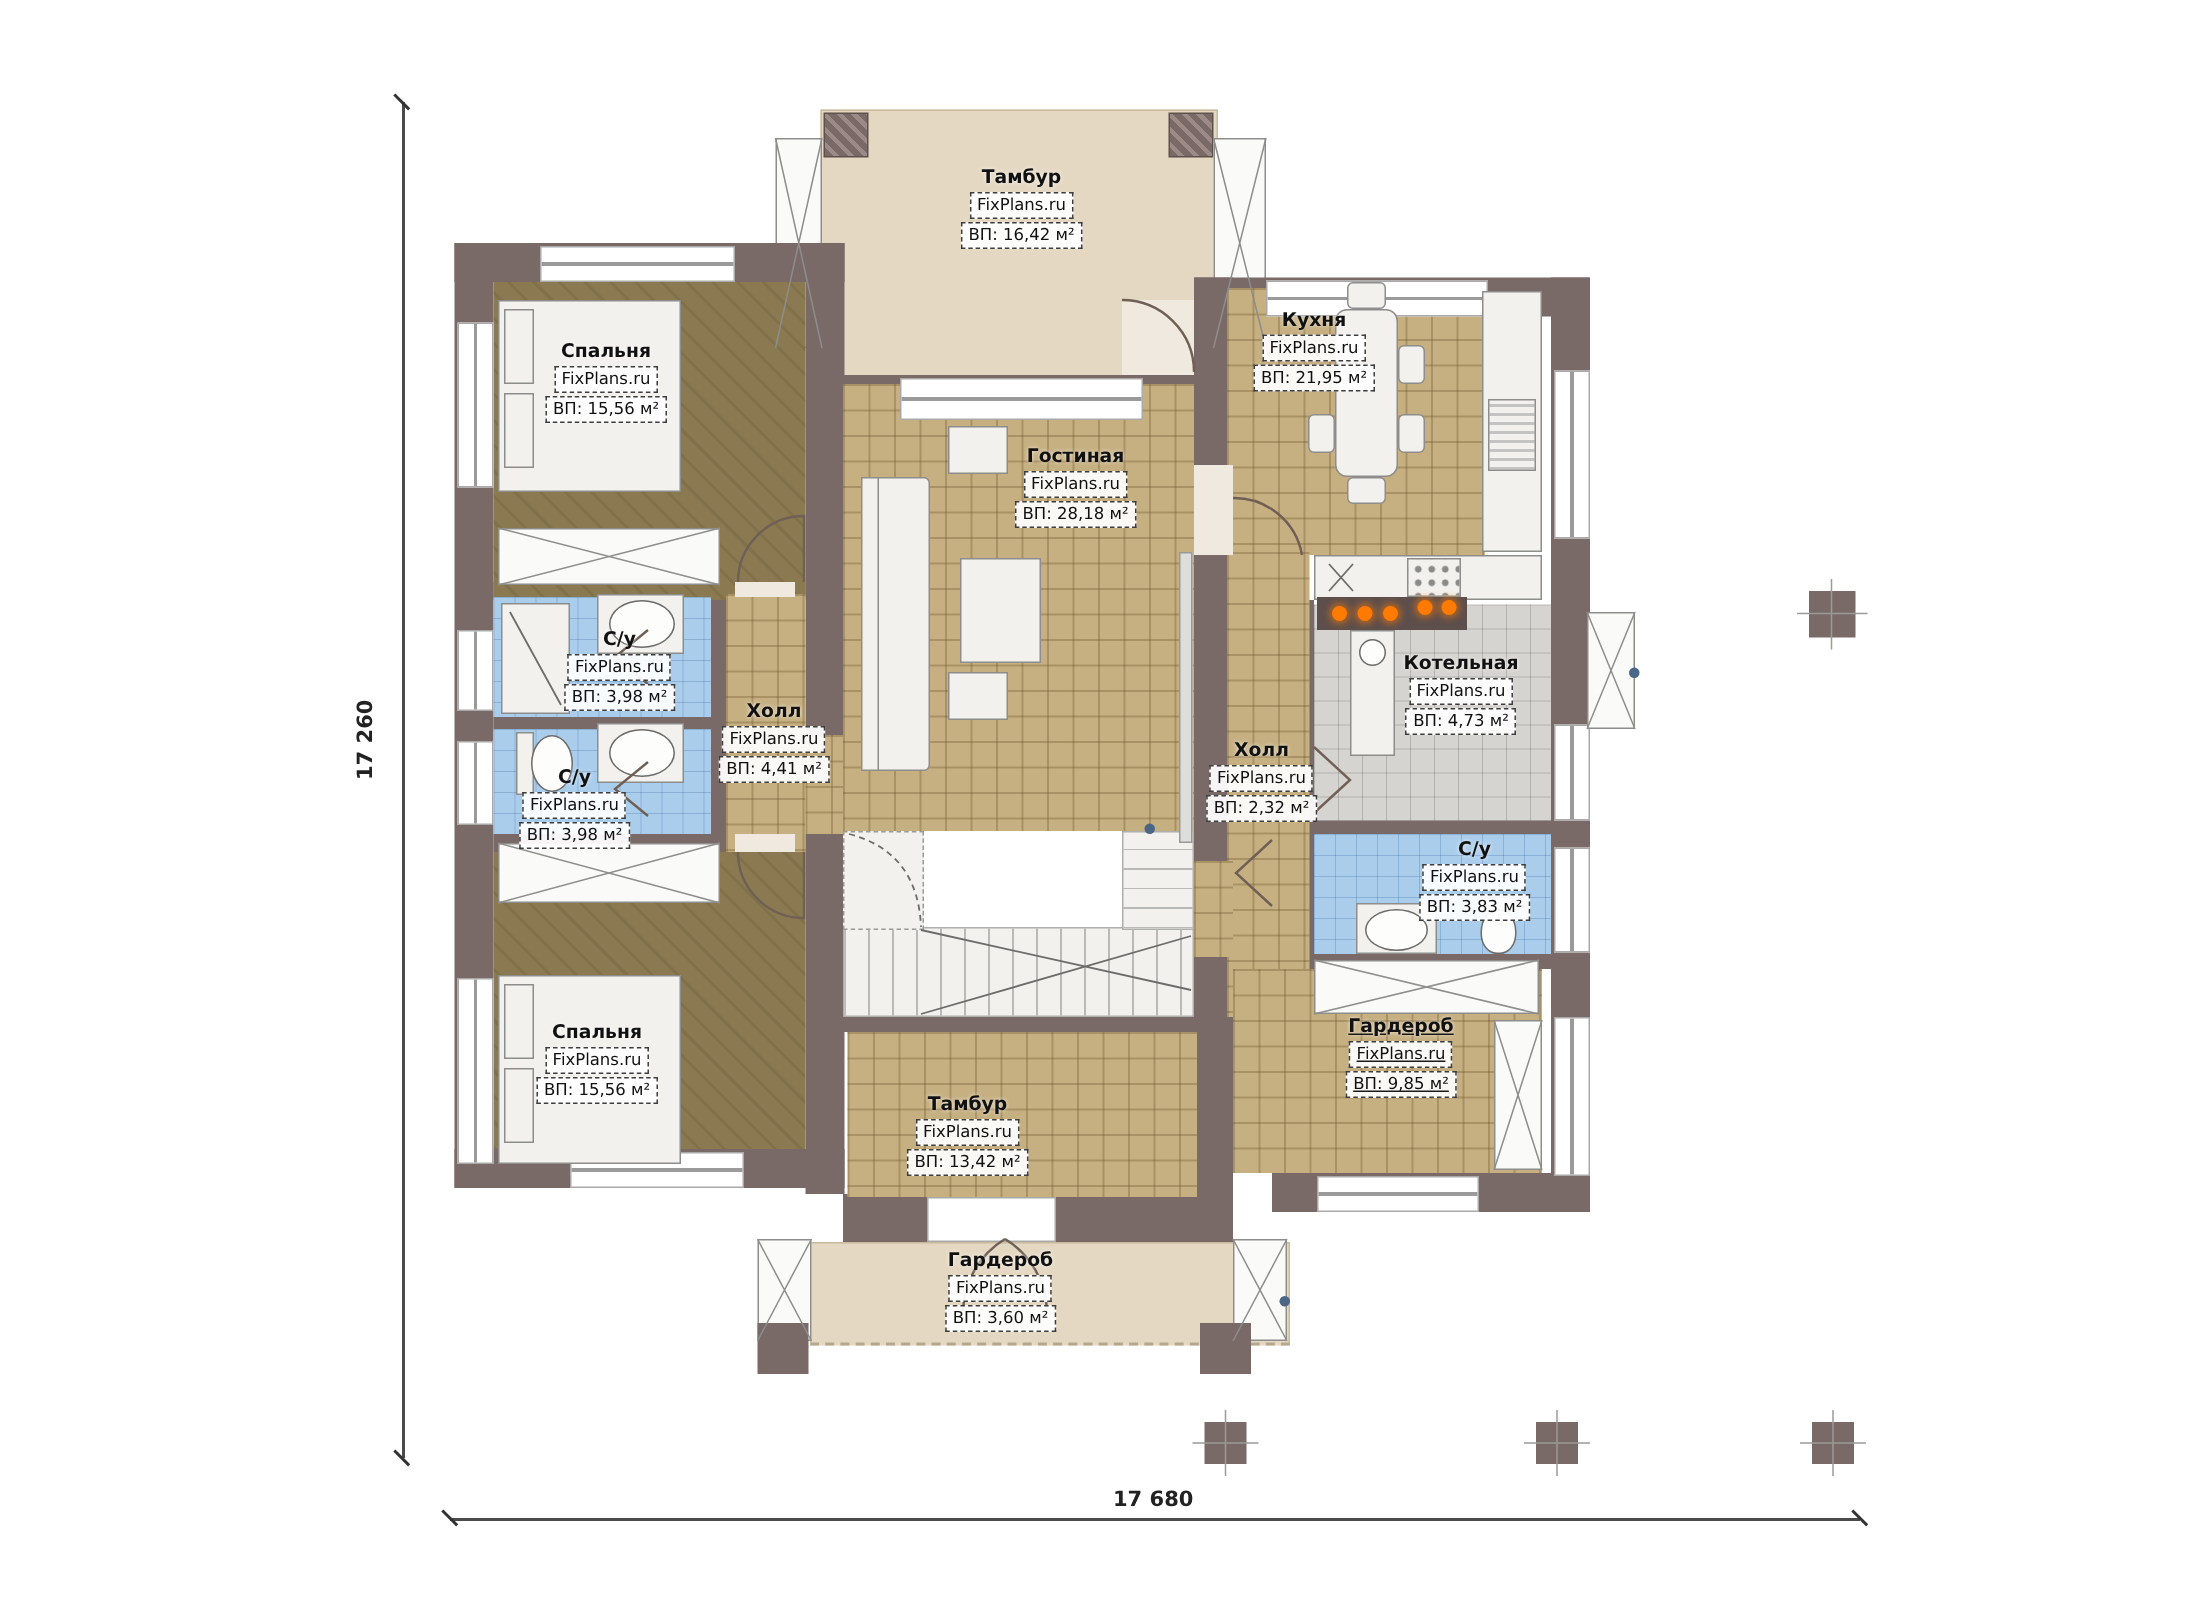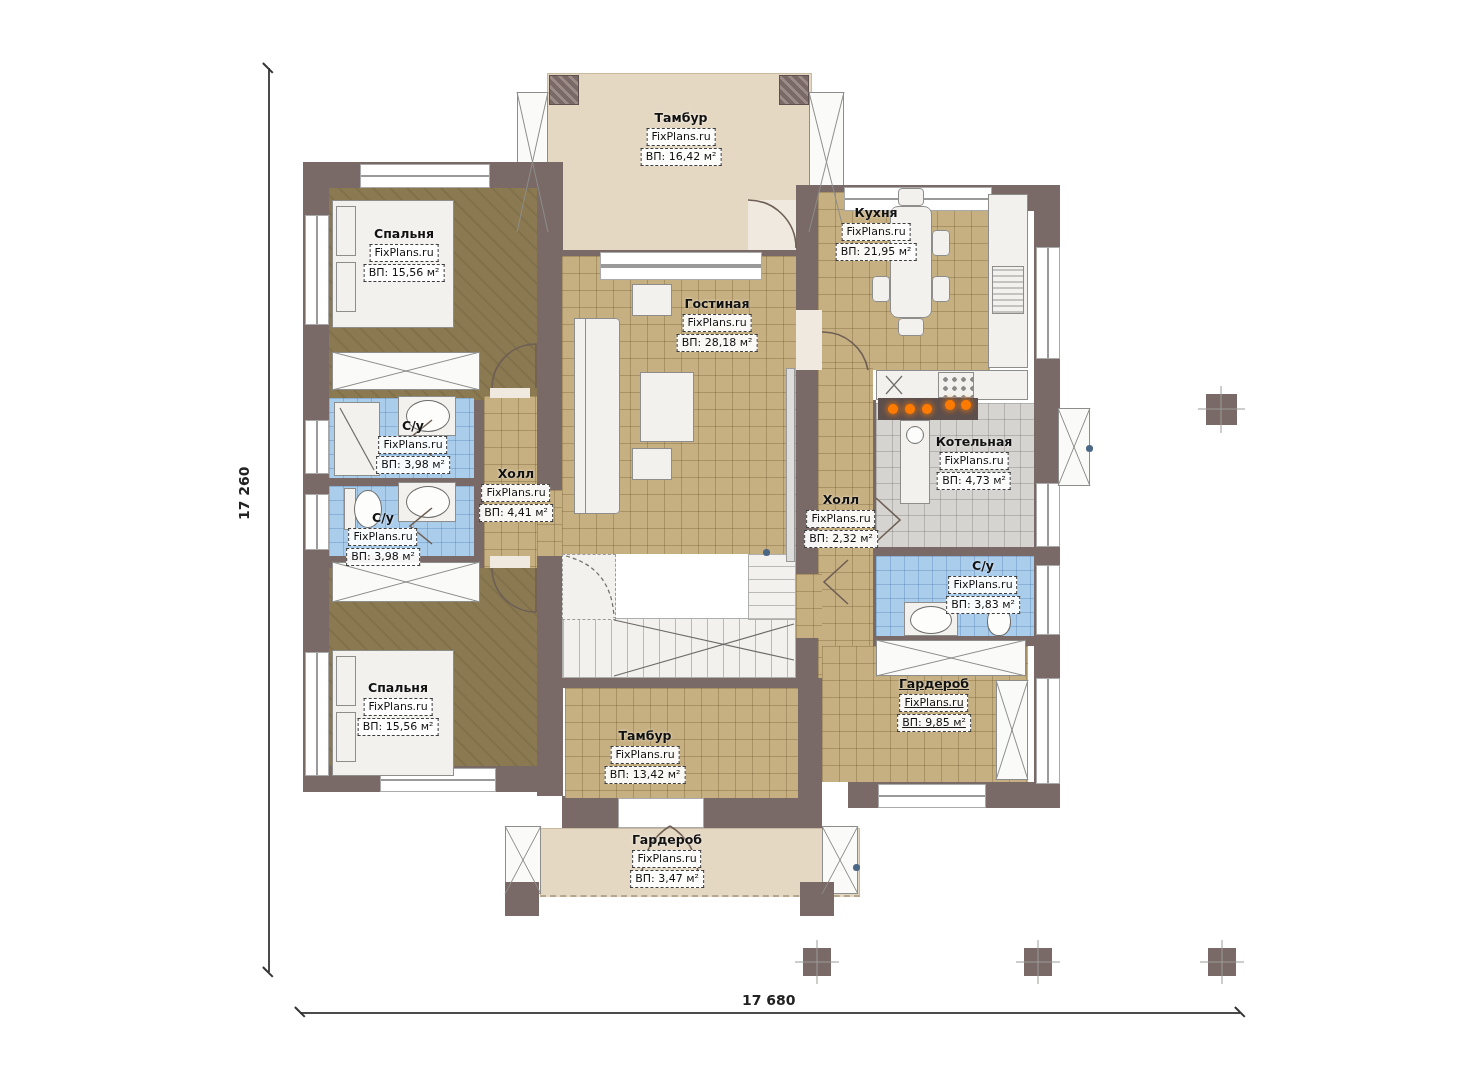--- a/index.html
+++ b/index.html
@@ -276,21 +276,21 @@
     <div class="rbox">ВП: 15,56 м²</div>
   </div>
   <div class="rlabel" style="left:645px;top:728px;">
     <div class="rname">Тамбур</div>
     <div class="rbox">FixPlans.ru</div>
     <div class="rbox">ВП: 13,42 м²</div>
   </div>
   <div class="rlabel" style="left:667px;top:832px;">
     <div class="rname">Гардероб</div>
     <div class="rbox">FixPlans.ru</div>
-    <div class="rbox">ВП: 3,47 м²</div>
+    <div class="rbox">ВП: 3,60 м²</div>
   </div>
 
   <div class="dim" style="left:268px;top:68px;width:1.5px;height:904px;"></div>
   <div class="tick" style="left:261px;top:67px;transform:rotate(45deg);"></div>
   <div class="tick" style="left:261px;top:971px;transform:rotate(45deg);"></div>
   <div class="dimlabel" style="left:236px;top:520px;transform:rotate(-90deg) translateX(0);transform-origin:left top;">17 260</div>
   <div class="dim" style="left:300px;top:1012px;width:940px;height:1.5px;"></div>
   <div class="tick" style="left:293px;top:1011px;transform:rotate(45deg);"></div>
   <div class="tick" style="left:1233px;top:1011px;transform:rotate(45deg);"></div>
   <div class="dimlabel" style="left:742px;top:992px;">17 680</div>

